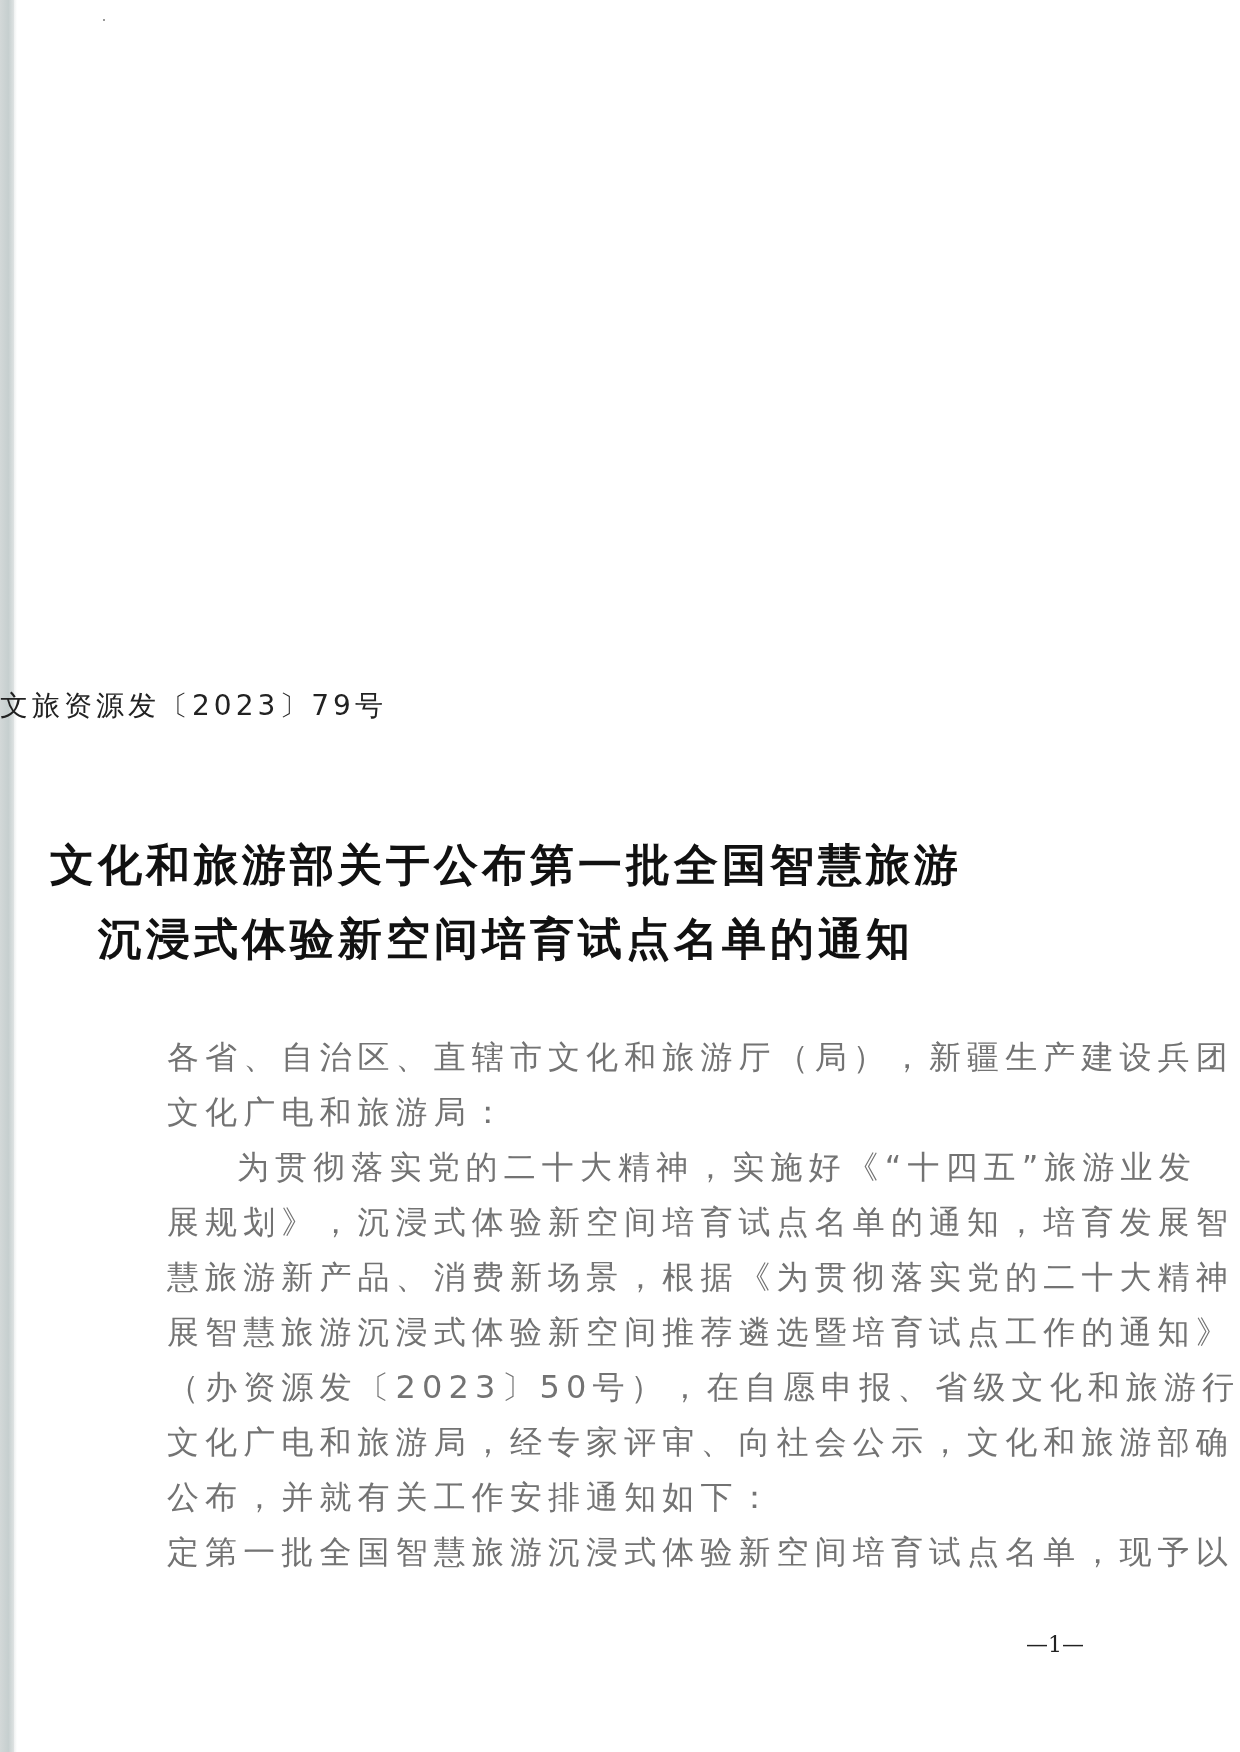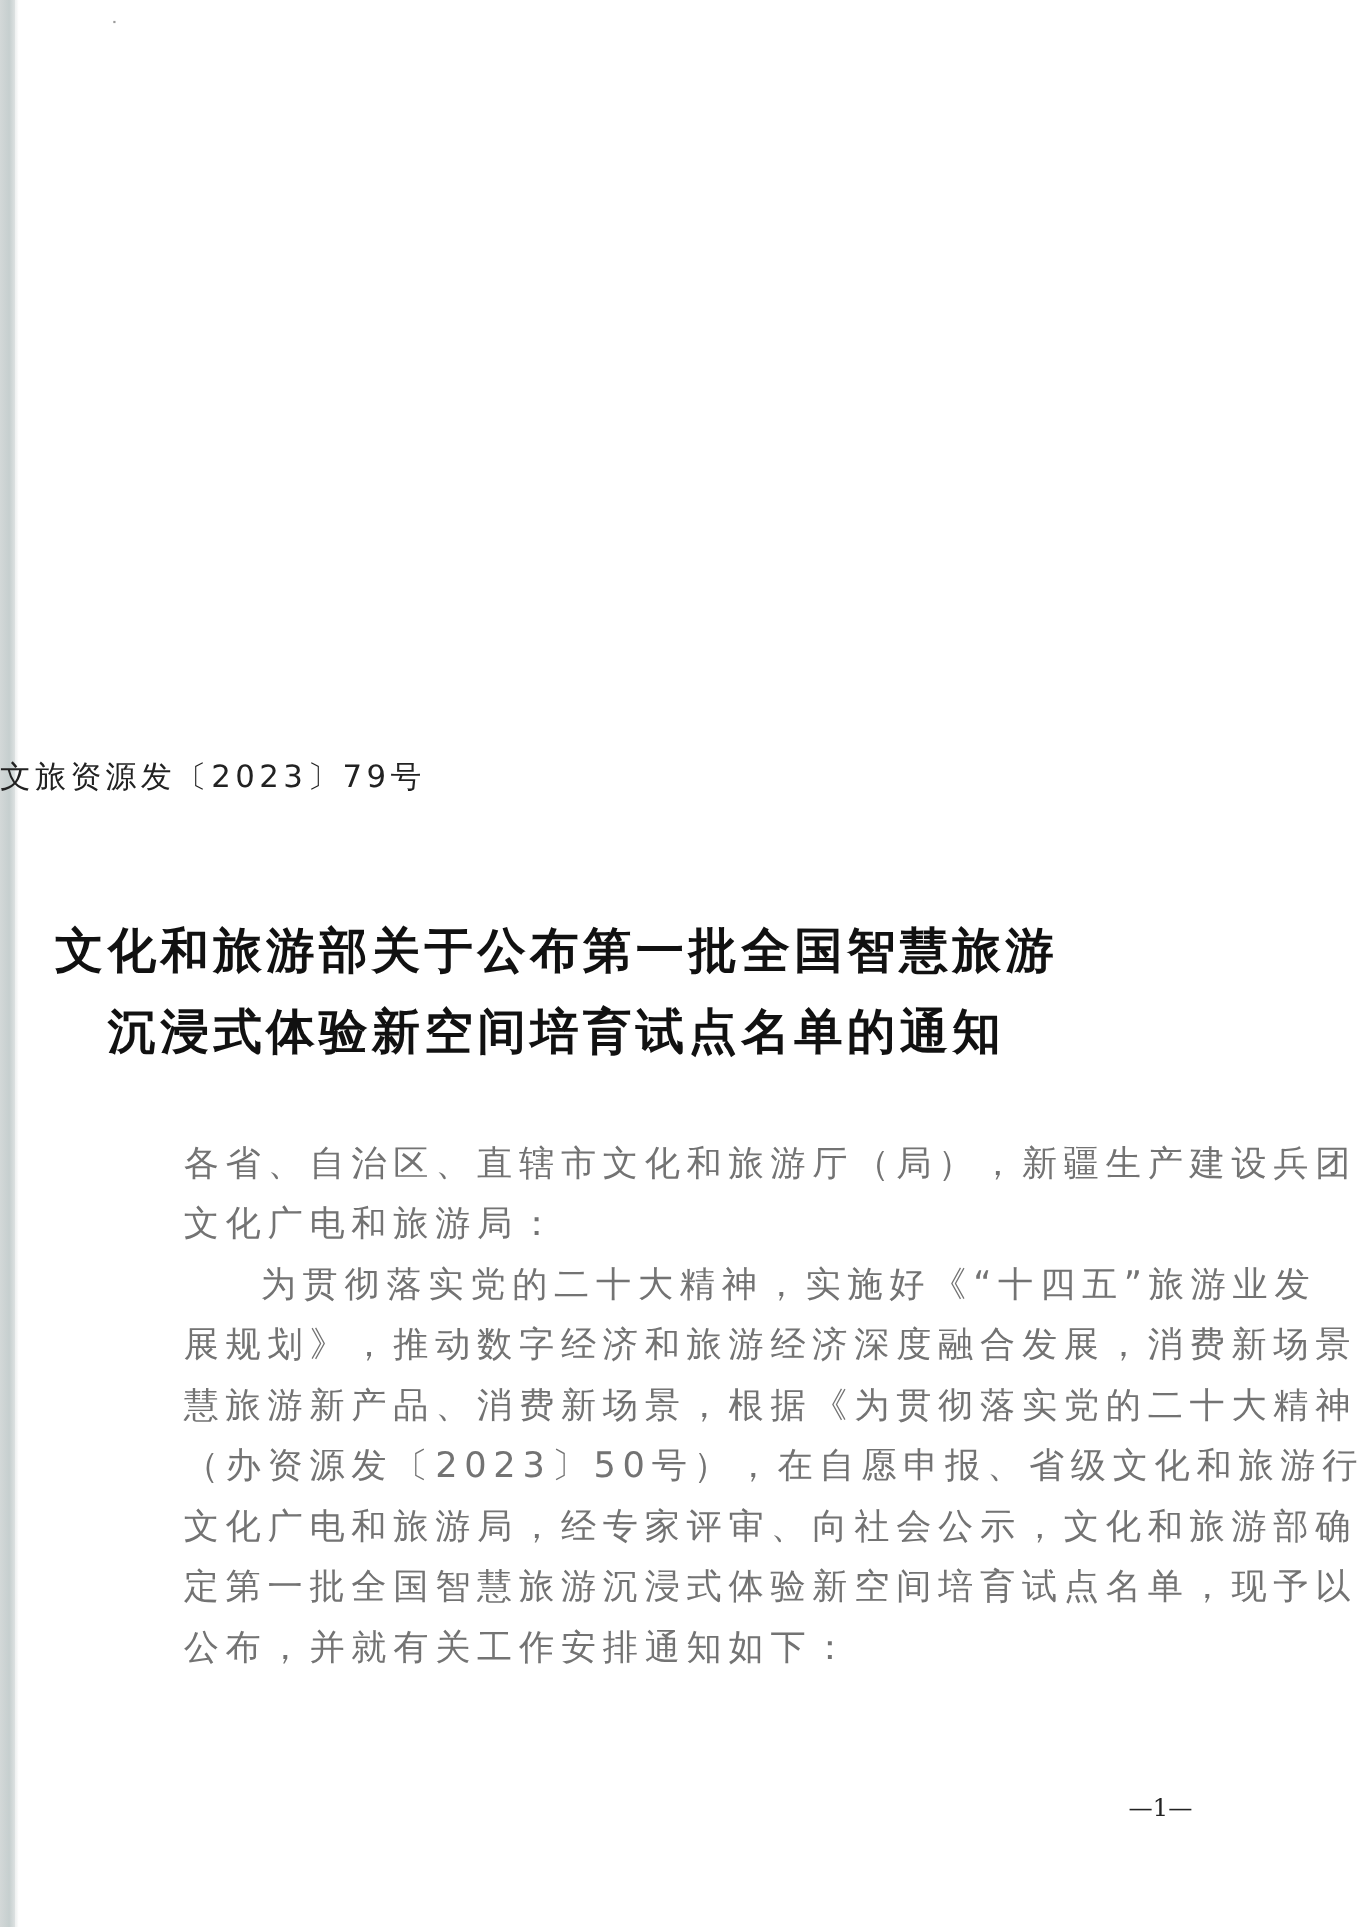--- a/index.html
+++ b/index.html
@@ -110,21 +110,22 @@
 
 <div class="title">
   <span class="line">文化和旅游部关于公布第一批全国智慧旅游</span>
   <span class="line">沉浸式体验新空间培育试点名单的通知</span>
 </div>
 
 <div class="body-text">
   <span class="line">各省、自治区、直辖市文化和旅游厅（局），新疆生产建设兵团</span>
   <span class="line">文化广电和旅游局：</span>
   <span class="line indent">为贯彻落实党的二十大精神，实施好《“十四五”旅游业发</span>
-  <span class="line">展规划》，推动数字经济和旅游经济深度融合发展，消费新场景</span>
+  <span class="line">展规划》，沉浸式体验新空间培育试点名单的通知，培育发展智</span>
   <span class="line">慧旅游新产品、消费新场景，根据《为贯彻落实党的二十大精神</span>
+  <span class="line">展智慧旅游沉浸式体验新空间推荐遴选暨培育试点工作的通知》</span>
   <span class="line">（办资源发〔2023〕50号），在自愿申报、省级文化和旅游行政</span>
   <span class="line">文化广电和旅游局，经专家评审、向社会公示，文化和旅游部确</span>
+  <span class="line">公布，并就有关工作安排通知如下：</span>
   <span class="line">定第一批全国智慧旅游沉浸式体验新空间培育试点名单，现予以</span>
-  <span class="line">公布，并就有关工作安排通知如下：</span>
 </div>
 
 <div class="page-number">—1—</div>
 
 </body></html>

